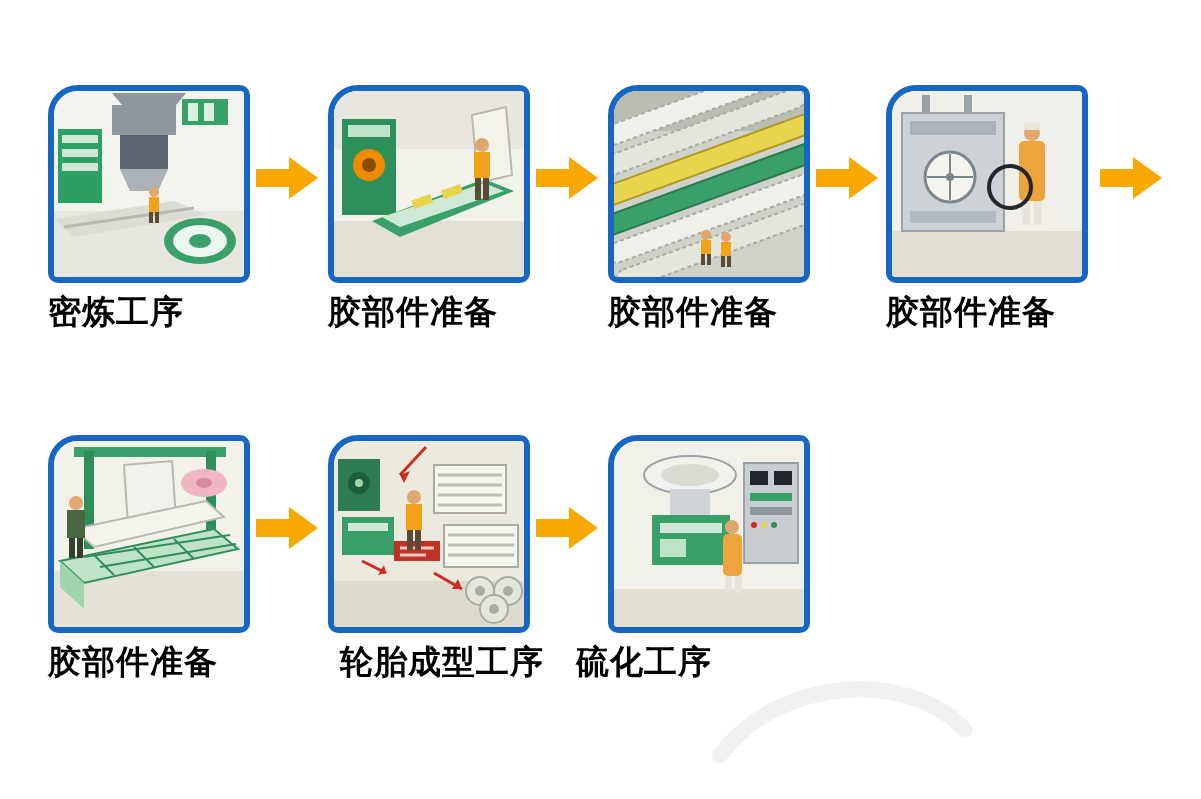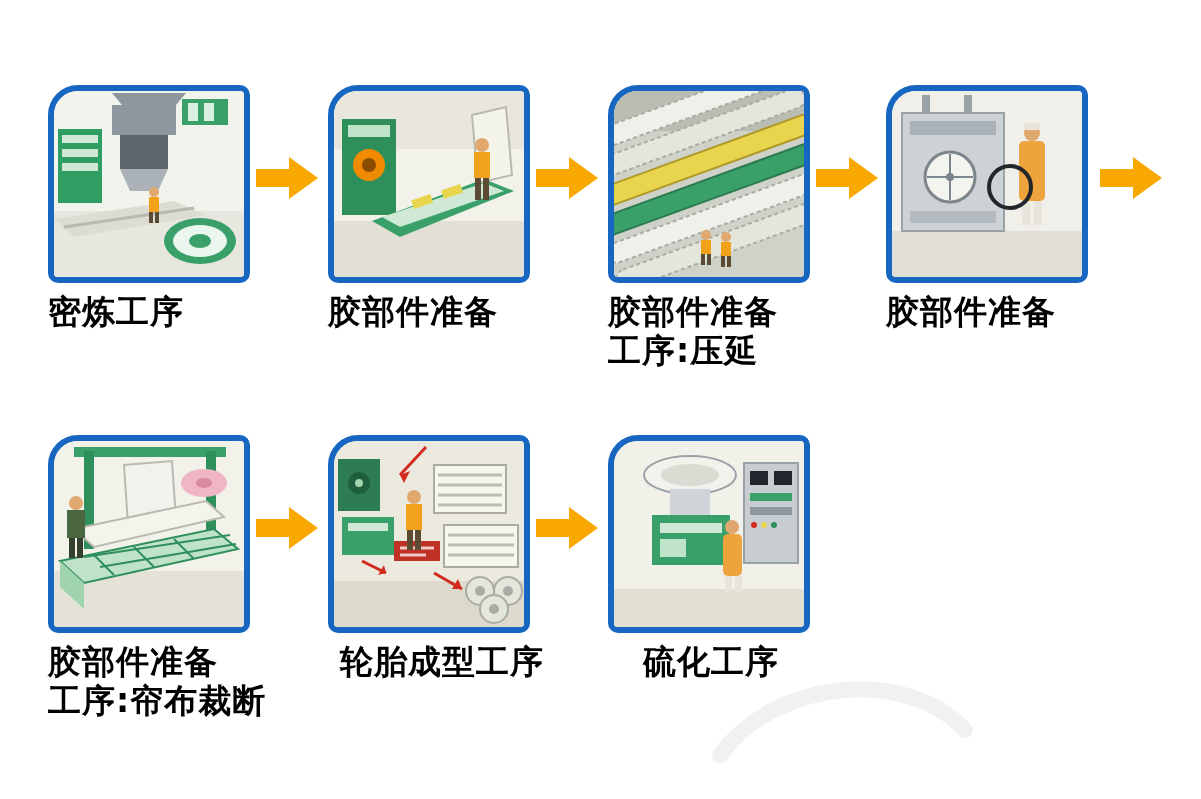--- a/index.html
+++ b/index.html
@@ -133,21 +133,20 @@
 
   <div class="label" style="left:48px;top:292px">
     <div>密炼工序</div>
     <div></div>
   </div>
   <div class="label" style="left:328px;top:292px">
     <div>胶部件准备</div>
   </div>
   <div class="label" style="left:608px;top:292px">
     <div>胶部件准备</div>
-    <div>工序:压延</div>
   </div>
   <div class="label" style="left:886px;top:292px">
     <div>胶部件准备</div>
   </div>
 
   <div class="panel" style="left:48px;top:435px">
     <svg viewBox="0 0 190 186">
       <rect width="190" height="186" fill="#f2f1ea"></rect>
       <rect x="0" y="130" width="190" height="56" fill="#e4e2d7"></rect>
       <rect x="20" y="6" width="152" height="10" fill="#3aa06a"></rect>
@@ -238,27 +237,26 @@
 
   <svg class="arrow" style="left:256px;top:505px" viewBox="0 0 64 46">
     <polygon points="0,14 33,14 33,2 62,23 33,44 33,32 0,32" fill="currentColor"></polygon>
   </svg>
   <svg class="arrow" style="left:536px;top:505px" viewBox="0 0 64 46">
     <polygon points="0,14 33,14 33,2 62,23 33,44 33,32 0,32" fill="currentColor"></polygon>
   </svg>
 
   <div class="label" style="left:48px;top:642px">
     <div>胶部件准备</div>
-    <div>工序:帘布裁断</div>
   </div>
   <div class="label" style="left:340px;top:642px">
     <div>轮胎成型工序</div>
     <div></div>
   </div>
-  <div class="label" style="left:643px;top:642px">
+  <div class="label" style="left:576px;top:642px">
     <div>硫化工序</div>
     <div></div>
   </div>
 
   <svg class="watermark" style="left:700px;top:655px;width:280px;height:130px" viewBox="0 0 280 130">
     <path d="M20,100 C80,20 210,15 265,75" stroke="#d8d8d8" stroke-width="16" fill="none" opacity="0.35" stroke-linecap="round"></path>
   </svg>
 
 </div>
 

